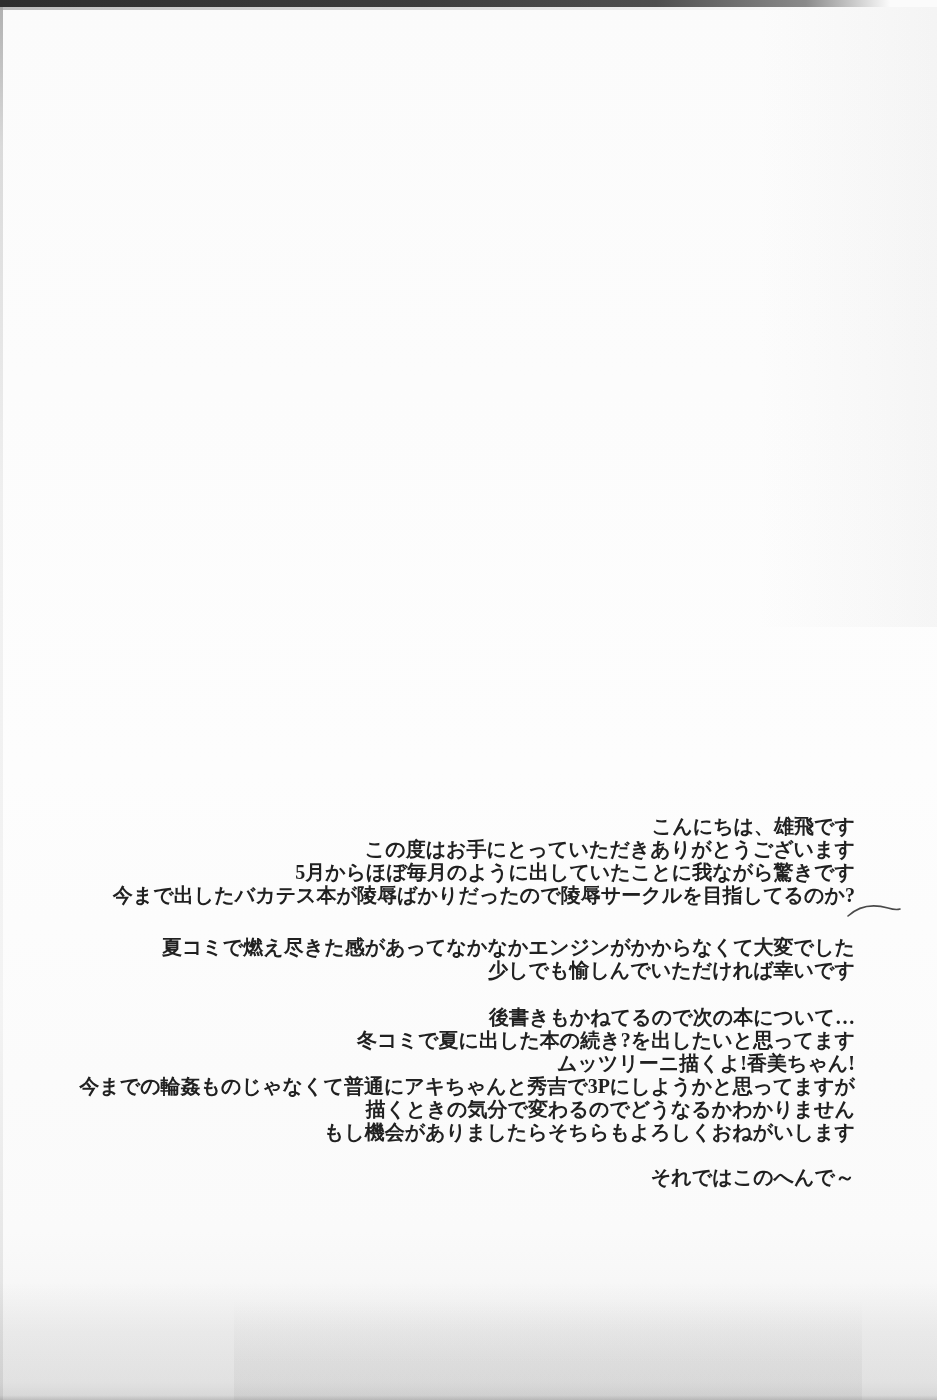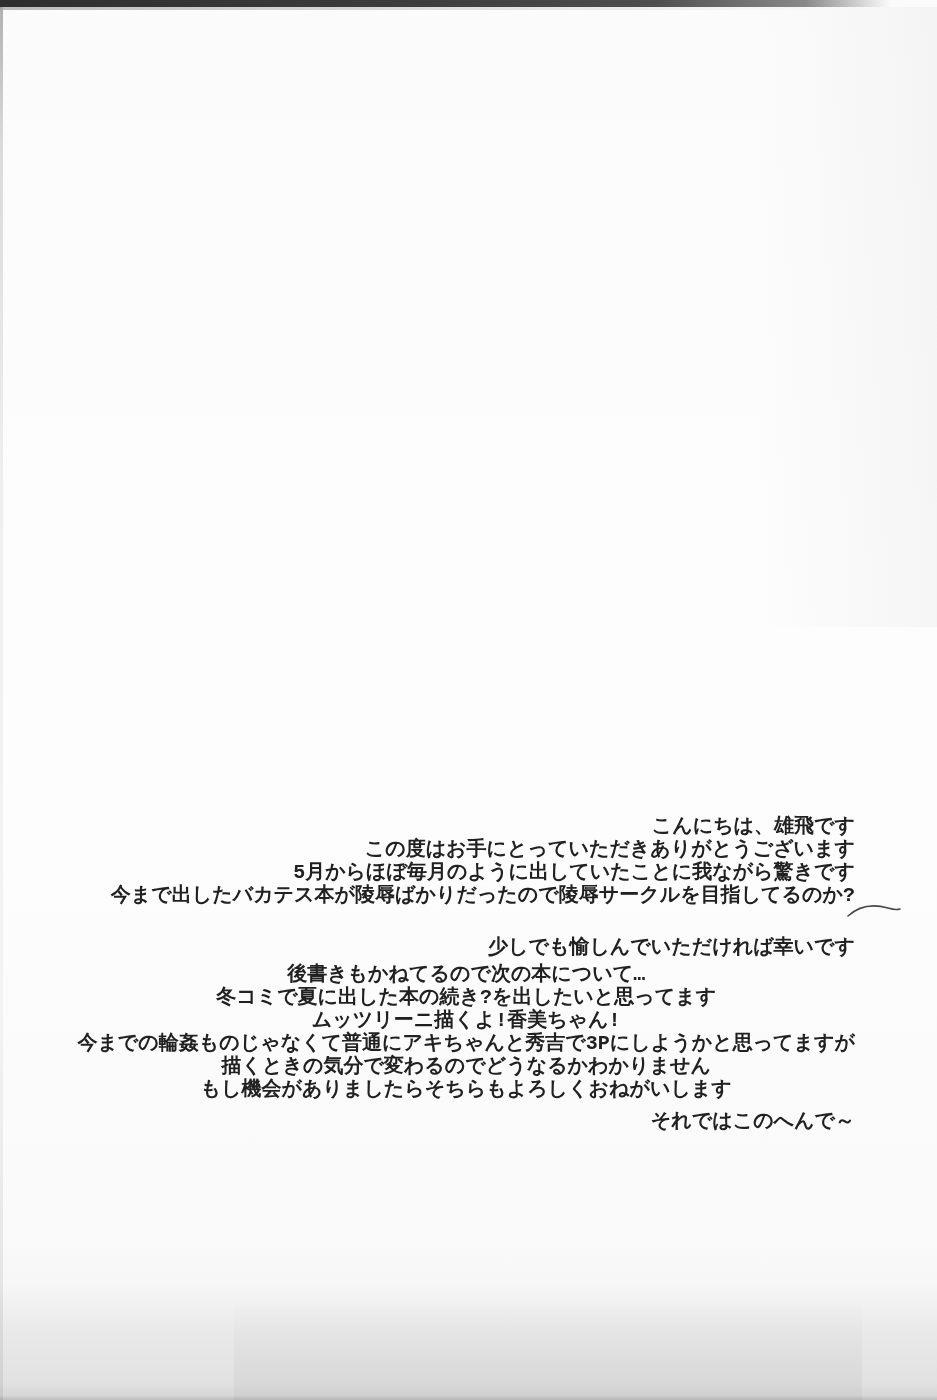--- a/index.html
+++ b/index.html
@@ -6,21 +6,21 @@
     margin: 0;
     padding: 0;
     background: #ffffff;
   }
   .scan-page {
     position: relative;
     width: 937px;
     height: 1400px;
     overflow: hidden;
     background: linear-gradient(180deg, #fbfbfb 0%, #fdfdfd 55%, #fafafa 88%, #f0f0f0 100%);
-    font-family: Liberation Mono, monospace;
+    font-family: Liberation Serif, serif;
   }
   
   .top-scan-bar {
     position: absolute;
     top: 0; left: 0;
     width: 100%;
     height: 7px;
     background: linear-gradient(to right,
       #2e2e2e 0%, #3d3d3d 45%, #4f4f4f 70%,
       #8a8a8a 86%, rgba(150,150,150,0) 95%);
@@ -74,22 +74,22 @@
     right: 82px;
     text-align: right;
     color: #212121;
     font-weight: bold;
     font-size: 20px;
     line-height: 23px;
     letter-spacing: 0px;
     white-space: nowrap;
   }
   .afterword .block-2 { margin-top: 29px; }
-  .afterword .block-3 { margin-top: 4px; text-align: center; }
-  .afterword .block-4 { margin-top: 9px; }
+  .afterword .block-3 { margin-top: 24px; }
+  .afterword .block-4 { margin-top: 22px; }
   .line { height: 23px; }
   
   .pen-swoosh {
     position: absolute;
     top: 901px;
     left: 846px;
     width: 56px;
     height: 20px;
   }
 </style>
@@ -108,20 +108,21 @@
   <div class="afterword">
 
     <div class="block block-1">
       <div class="line">こんにちは、雄飛です</div>
       <div class="line">この度はお手にとっていただきありがとうございます</div>
       <div class="line">5月からほぼ毎月のように出していたことに我ながら驚きです</div>
       <div class="line">今まで出したバカテス本が陵辱ばかりだったので陵辱サークルを目指してるのか?</div>
     </div>
 
     <div class="block block-2">
+      <div class="line">夏コミで燃え尽きた感があってなかなかエンジンがかからなくて大変でした</div>
       <div class="line">少しでも愉しんでいただければ幸いです</div>
     </div>
 
     <div class="block block-3">
       <div class="line">後書きもかねてるので次の本について…</div>
       <div class="line">冬コミで夏に出した本の続き?を出したいと思ってます</div>
       <div class="line">ムッツリーニ描くよ!香美ちゃん!</div>
       <div class="line">今までの輪姦ものじゃなくて普通にアキちゃんと秀吉で3Pにしようかと思ってますが</div>
       <div class="line">描くときの気分で変わるのでどうなるかわかりません</div>
       <div class="line">もし機会がありましたらそちらもよろしくおねがいします</div>

